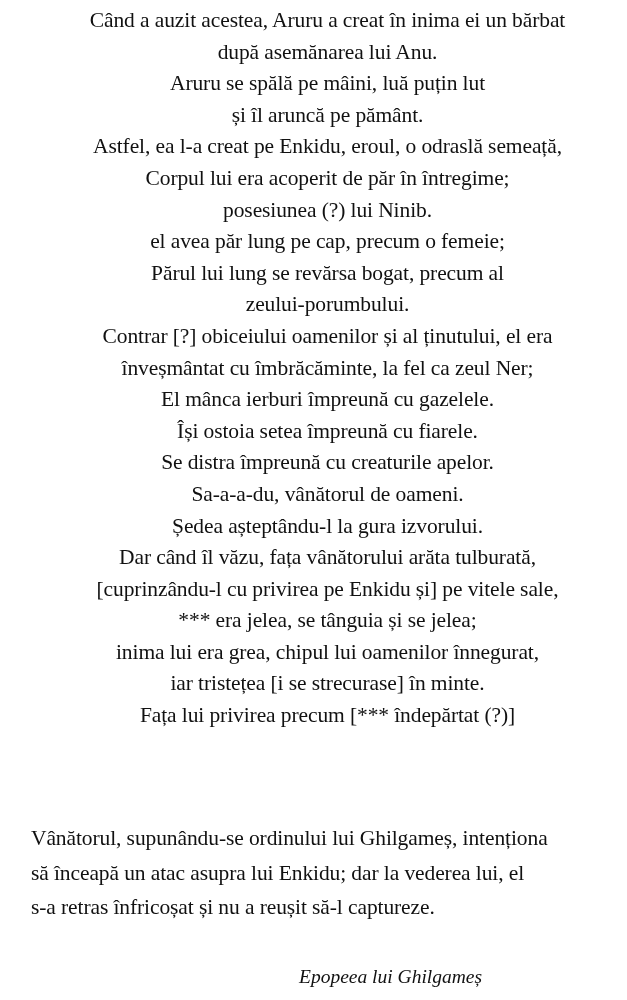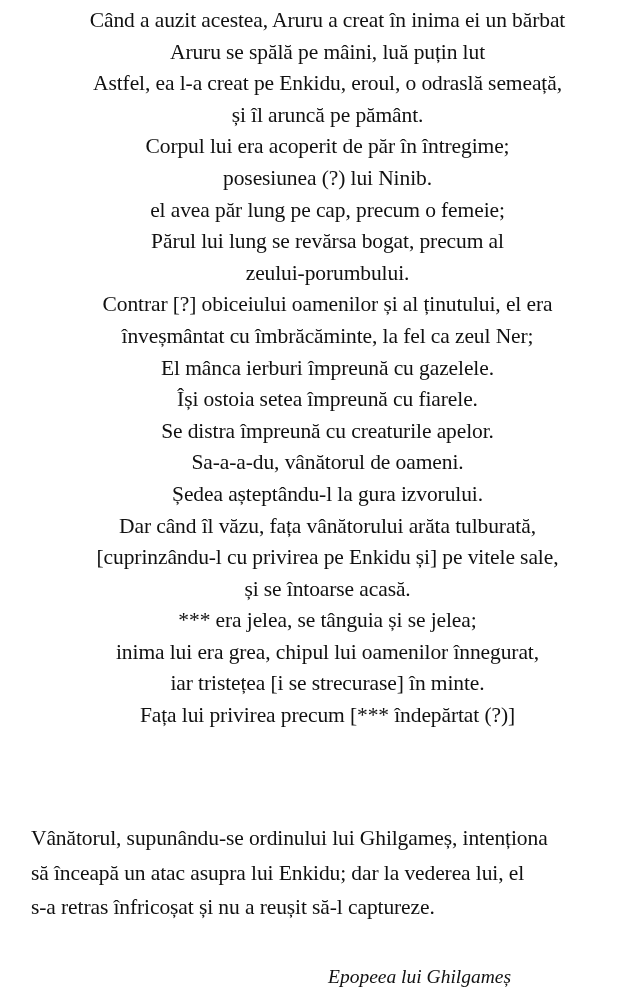--- a/index.html
+++ b/index.html
@@ -56,53 +56,52 @@
       width: 627px;
       height: 30px;
       font-size: 19.5px;
     }
     .footer-title {
       position: absolute;
       left: 299px;
       top: 0;
       font-style: italic;
       white-space: nowrap;
-      margin-left: 29px;
     }
     .footer-page {
       position: absolute;
       left: 551px;
       top: 12px;
       white-space: nowrap;
       margin-top: 28px;
     }
   </style>
 </head>
 <body>
 
 <ul class="verse">
   <li>Când a auzit acestea, Aruru a creat în inima ei un bărbat</li>
+  <li>după asemănarea lui Anu.</li>
   <li>Aruru se spălă pe mâini, luă puțin lut</li>
+  <li>și îl aruncă pe pământ.</li>
   <li>Astfel, ea l-a creat pe Enkidu, eroul, o odraslă semeață,</li>
-  <li>și îl aruncă pe pământ.</li>
   <li>Corpul lui era acoperit de păr în întregime;</li>
   <li>posesiunea (?) lui Ninib.</li>
   <li>el avea păr lung pe cap, precum o femeie;</li>
   <li>Părul lui lung se revărsa bogat, precum al</li>
   <li>zeului-porumbului.</li>
   <li>Contrar [?] obiceiului oamenilor și al ținutului, el era</li>
   <li>înveșmântat cu îmbrăcăminte, la fel ca zeul Ner;</li>
   <li>El mânca ierburi împreună cu gazelele.</li>
   <li>Își ostoia setea împreună cu fiarele.</li>
   <li>Se distra împreună cu creaturile apelor.</li>
   <li>Sa-a-a-du, vânătorul de oameni.</li>
   <li>Ședea așteptându-l la gura izvorului.</li>
   <li>Dar când îl văzu, fața vânătorului arăta tulburată,</li>
   <li>[cuprinzându-l cu privirea pe Enkidu și] pe vitele sale,</li>
-  <li>și se întoarse acasă.</li>
   <li>*** era jelea, se tânguia și se jelea;</li>
   <li>inima lui era grea, chipul lui oamenilor înnegurat,</li>
   <li>iar tristețea [i se strecurase] în minte.</li>
   <li>Fața lui privirea precum [*** îndepărtat (?)]</li>
 </ul>
 
 <ul class="prose">
   <li>Vânătorul, supunându-se ordinului lui Ghilgameș, intenționa</li>
   <li>să înceapă un atac asupra lui Enkidu; dar la vederea lui, el</li>
   <li>s-a retras înfricoșat și nu a reușit să-l captureze.</li>

